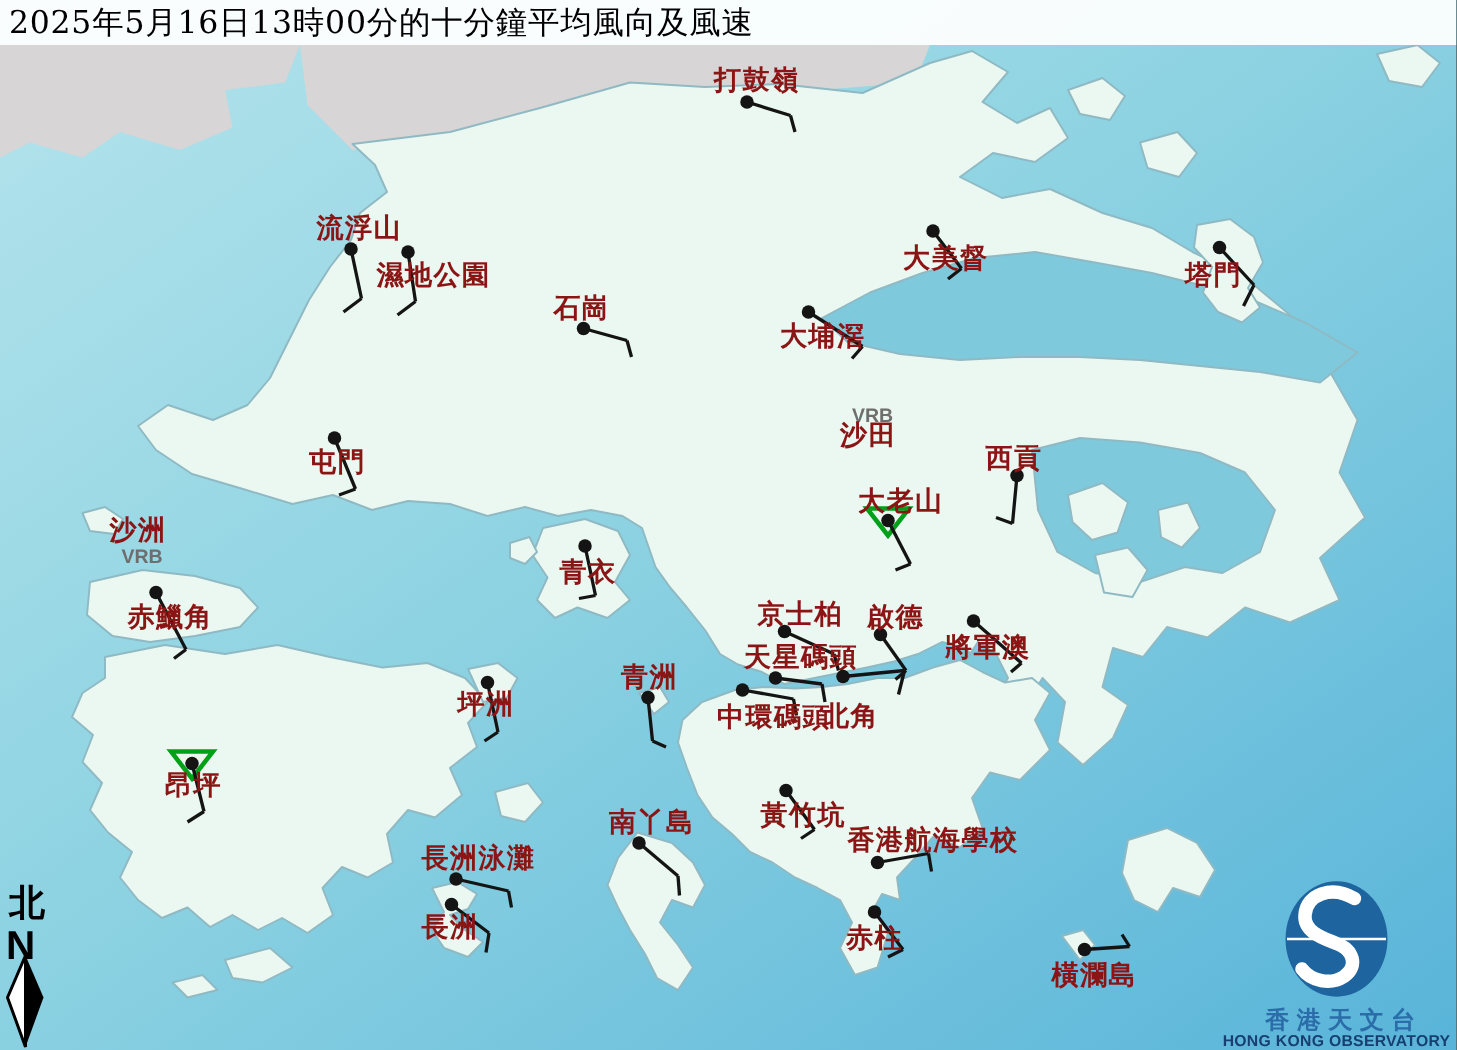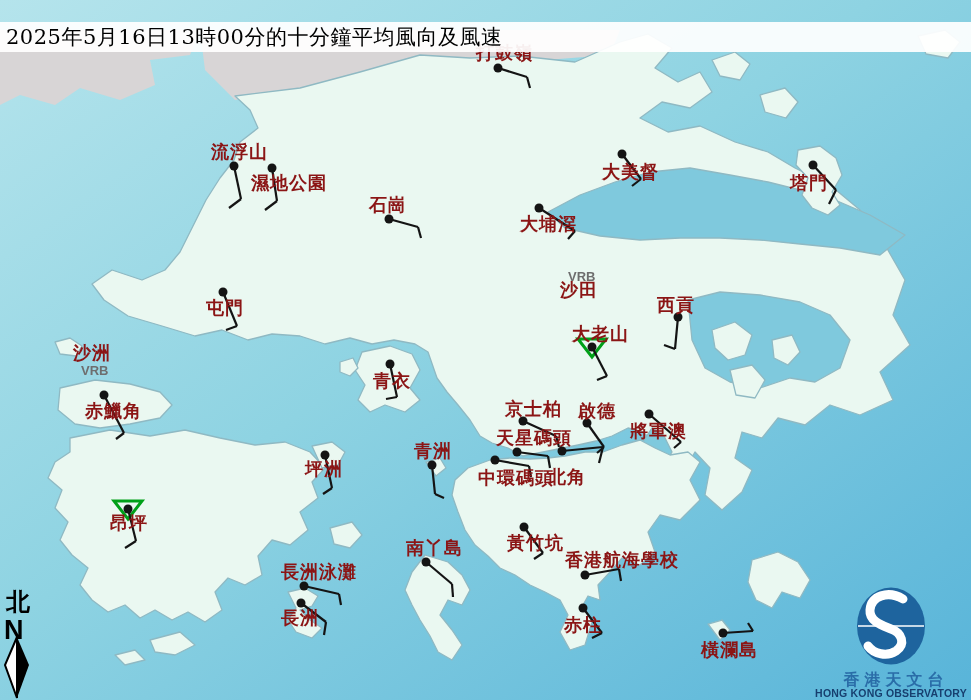--- a/index.html
+++ b/index.html
@@ -6,21 +6,21 @@
   .map-wrap{
     position:relative;width:971px;height:700px;overflow:hidden;
     font-family:"Liberation Sans",sans-serif;background:#8ed3e2;
   }
   .map-wrap svg{position:absolute;left:0;top:0;}
   .title-bar{
     position:absolute;left:0;top:0;width:971px;height:30px;z-index:5;
     background:rgba(255,255,255,0.93);
     font-family:"DejaVu Serif",serif;font-size:21px;color:#000;
     line-height:30px;padding-left:6px;box-sizing:border-box;
-    letter-spacing:0.5px;white-space:nowrap;margin-top:22px;
+    letter-spacing:0.5px;white-space:nowrap;
   }
   .coast{stroke:#8fb9c3;stroke-width:1.3;stroke-linejoin:round;}
   .land{fill:#eaf8f1;}
   .inwater{fill:#7fc9dd;}
   .urban{fill:#d8d5d6;stroke:none;}
   .st-label{font-family:"DejaVu Serif",serif;font-size:18px;font-weight:bold;letter-spacing:1px;}
   .vrb-label{font-family:"Liberation Sans",sans-serif;font-size:13px;font-weight:bold;}
   .compass-cn{font-family:"DejaVu Serif",serif;font-size:24px;font-weight:bold;fill:#000;}
   .compass-n{font-family:"Liberation Sans",sans-serif;font-size:27px;font-weight:bold;fill:#000;}
   .logo-cn{font-family:"DejaVu Serif",serif;font-size:16px;font-weight:bold;letter-spacing:5px;}

